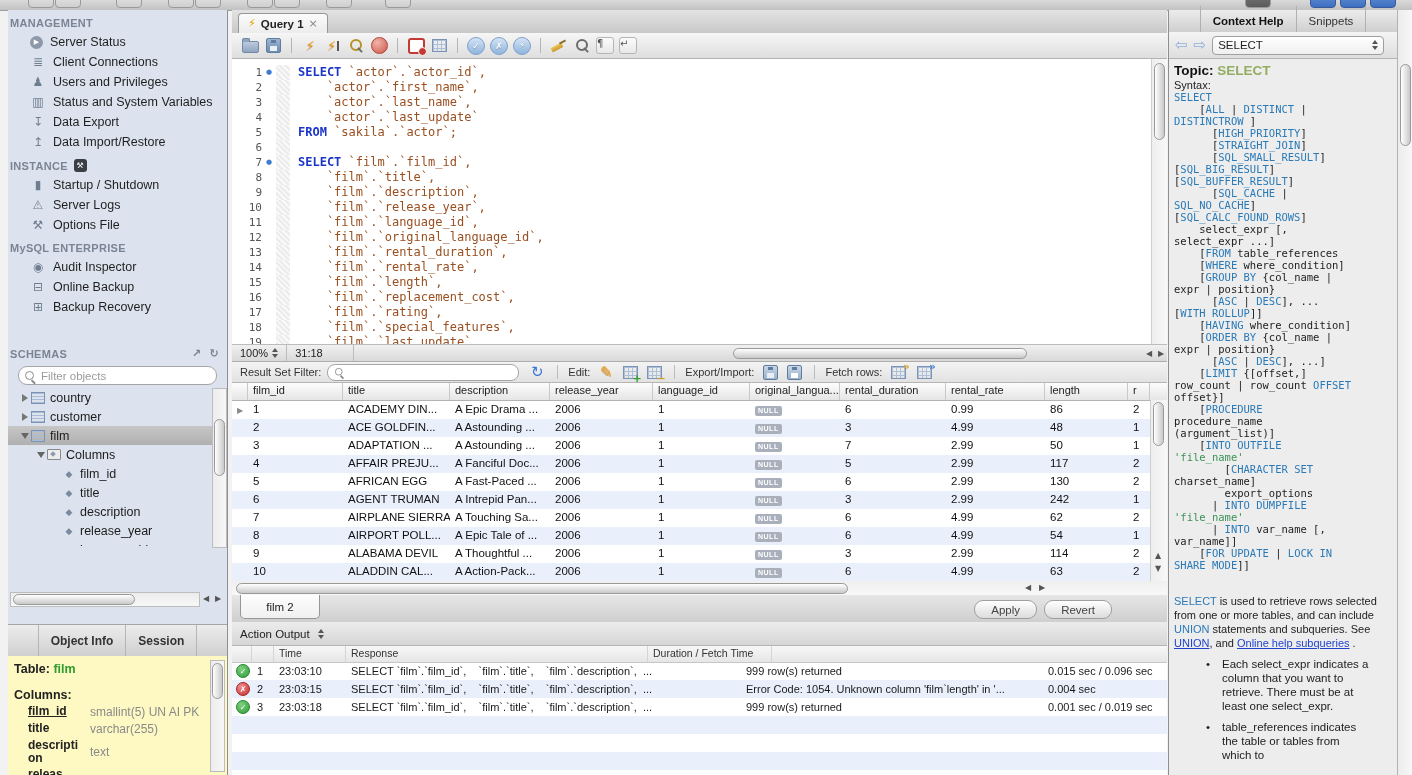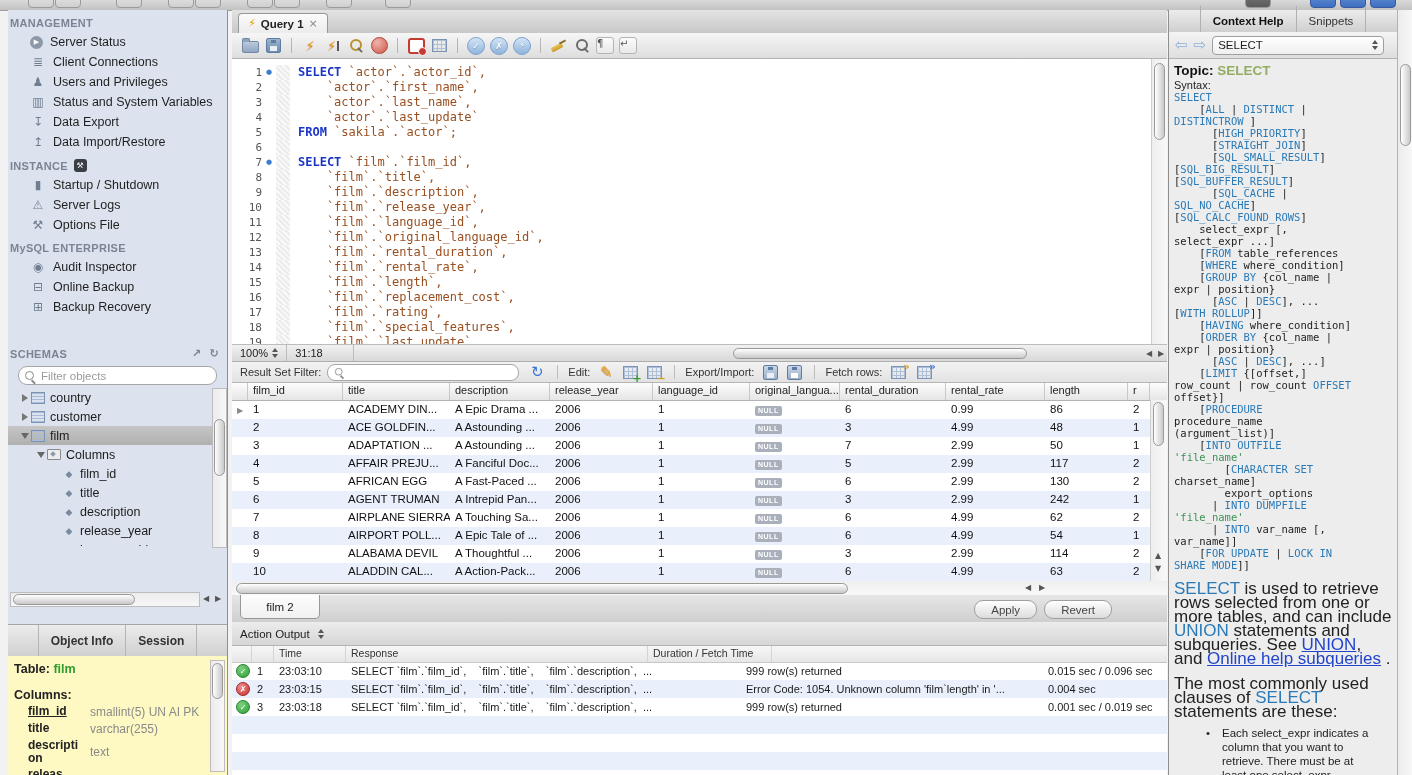--- a/index.html
+++ b/index.html
@@ -184,21 +184,21 @@
   .help-dd{display:flex;align-items:center;width:160px;height:17px;border:1px solid #9f9f9f;border-radius:4px;
            background:linear-gradient(#fff,#efefef);font-size:11.5px;padding:0 5px;justify-content:space-between;}
   .help-content{position:absolute;left:0;top:49px;width:100%;height:716px;padding:4px 2px 0 5px;box-sizing:border-box;overflow:hidden;}
   .topic{font-size:13.5px;font-weight:bold;color:#111;}
   .topic .tval{color:#93ad62;}
   .syn-label{font-size:11px;color:#222;margin-top:1px;}
   .syn-line{font-family:"DejaVu Sans Mono",monospace;font-size:10.5px;line-height:12px;white-space:pre;color:#1c1c1c;}
   .hkw{color:#2a7ab8;}
   .hstr{color:#3d9257;}
   .hlink{color:#2244cc;text-decoration:underline;}
-  .hp{font-size:17px;line-height:14px;color:#222;margin-top:11px;width:218px;}
+  .hp{font-size:11px;line-height:14px;color:#222;margin-top:23px;width:218px;}
   .hp .hkw{color:#2a7ab8;}
   .hb{display:flex;font-size:11.5px;line-height:14px;margin-top:7px;padding-left:32px;width:196px;box-sizing:border-box;}
   .hb .bdot{width:16px;flex:none;}
   .right-scroll{position:absolute;left:1397px;top:10px;width:15px;height:765px;background:linear-gradient(90deg,#ececec,#f8f8f8);border-left:1px solid #b3b3b3;}
 </style>
 </head>
 <body>
 
 <div id="root">
 
@@ -810,21 +810,20 @@
           <div class="syn-line">        export_options</div>
           <div class="syn-line">      | <span class="hkw">INTO</span> <span class="hkw">DUMPFILE</span></div>
           <div class="syn-line"><span class="hstr">'file_name'</span></div>
           <div class="syn-line">      | <span class="hkw">INTO</span> var_name [,</div>
           <div class="syn-line">var_name]]</div>
           <div class="syn-line">    [<span class="hkw">FOR</span> <span class="hkw">UPDATE</span> | <span class="hkw">LOCK</span> <span class="hkw">IN</span></div>
           <div class="syn-line"><span class="hkw">SHARE</span> <span class="hkw">MODE</span>]]</div>
         </div>
       <div id="help-paras">
           <div class="hp"><span class="hkw">SELECT</span> is used to retrieve rows selected from one or more tables, and can include <span class="hkw">UNION</span> statements and subqueries. See <span class="hlink">UNION</span>, and <span class="hlink">Online help subqueries</span> .</div>
-          <div class="hp">The most commonly used clauses of <span class="hkw">SELECT</span> statements are these:</div>
         </div>
       <div id="help-bullets">
           <div class="hb">
             <span class="bdot">•</span>
             <span>Each select_expr indicates a column that you want to retrieve. There must be at least one select_expr.</span>
           </div>
           <div class="hb">
             <span class="bdot">•</span>
             <span>table_references indicates the table or tables from which to</span>
           </div>

